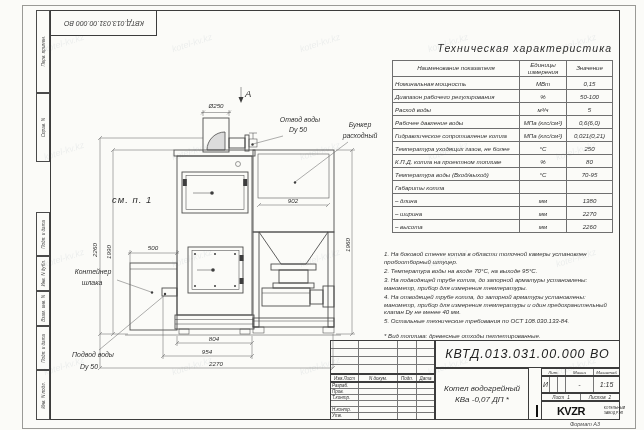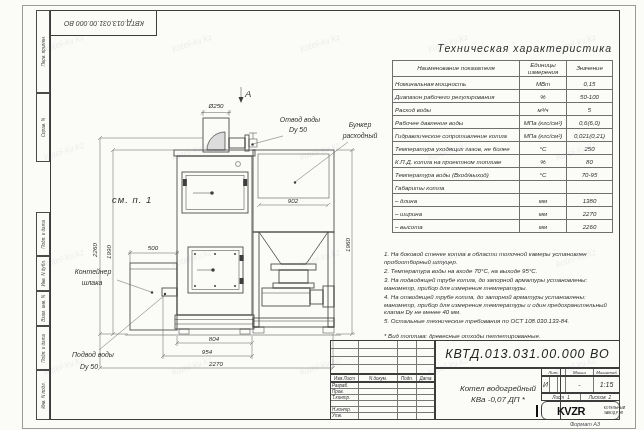--- a/index.html
+++ b/index.html
@@ -48,35 +48,35 @@
   .tb-colhead b{font-weight:normal;font-size:4.5px;font-style:italic;text-align:center;
                 border-right:1px solid #777;overflow:hidden;line-height:7px;}
   .tb-colhead b:last-child{border-right:none;}
   .tb-roles{left:330px;top:382px;width:105px;height:38px;grid-template-rows:repeat(6,1fr);}
   .tb-roles b,.tb-roles i{font-weight:normal;font-size:4.5px;font-style:italic;padding-left:1px;
                 border-right:1px solid #777;border-bottom:1px solid #777;overflow:hidden;line-height:6px;}
   .tb-roles b:nth-child(4n),.tb-roles i:nth-child(4n){border-right:none;}
   .tb-roles b:nth-child(n+21),.tb-roles i:nth-child(n+21){border-bottom:none;}
   .tb-doc{left:435px;top:340px;width:185px;height:28px;display:flex;align-items:center;justify-content:center;
           font-size:12.5px;font-style:italic;letter-spacing:1px;color:#222;}
-  .tb-name{left:435px;top:368px;width:126px;height:52px;display:flex;flex-direction:column;
+  .tb-name{left:435px;top:368px;width:94px;height:52px;display:flex;flex-direction:column;
            align-items:center;justify-content:center;font-size:8px;font-style:italic;line-height:1.4;}
   .tb-lmm-head{left:541px;top:368px;width:79px;height:8px;display:grid;grid-template-columns:24px 28px 1fr;}
   .tb-lmm-head b{font-weight:normal;font-size:4.4px;font-style:italic;text-align:center;line-height:7px;
                  border-right:1px solid #777;overflow:hidden;}
   .tb-lmm-head b:last-child{border-right:none;}
   .tb-lmm-val{left:541px;top:376px;width:79px;height:17px;display:grid;grid-template-columns:8px 8px 8px 28px 1fr;}
   .tb-lmm-val span{border-right:1px solid #777;display:flex;align-items:center;justify-content:center;
                    font-size:7px;font-style:italic;}
   .tb-lmm-val span:last-child{border-right:none;}
   .tb-sheets{left:541px;top:393px;width:79px;height:8px;display:grid;grid-template-columns:39px 1fr;}
   .tb-sheets span{border-right:1px solid #777;display:flex;align-items:center;justify-content:center;
                   gap:3px;font-size:4.6px;font-style:italic;}
   .tb-sheets span:last-child{border-right:none;}
-  .tb-logo{left:541px;top:401px;width:79px;height:19px;display:flex;align-items:center;justify-content:center;gap:19px;border-radius:6px;}
+  .tb-logo{left:541px;top:401px;width:79px;height:19px;display:flex;align-items:center;justify-content:center;gap:19px;}
   .logo-mark{width:12px;height:12px;border:1px solid #111;
              background:repeating-linear-gradient(180deg,#111 0 2px,#fff 2px 4px);}
   .logo-word{font-size:11px;font-weight:bold;color:#111;letter-spacing:-0.5px;}
   .logo-sub{display:flex;flex-direction:column;font-size:3.4px;color:#222;line-height:1.2;}
   .format-label{position:absolute;left:545px;top:421px;width:80px;text-align:center;
                 font-size:5.5px;font-style:italic;color:#4a4a4a;}
   
   svg.drawing{position:absolute;left:55px;top:80px;z-index:1;}
   .s{stroke:#4d4d4d;stroke-width:0.9;fill:none;}
   .s2{stroke:#4d4d4d;stroke-width:0.55;fill:none;}

